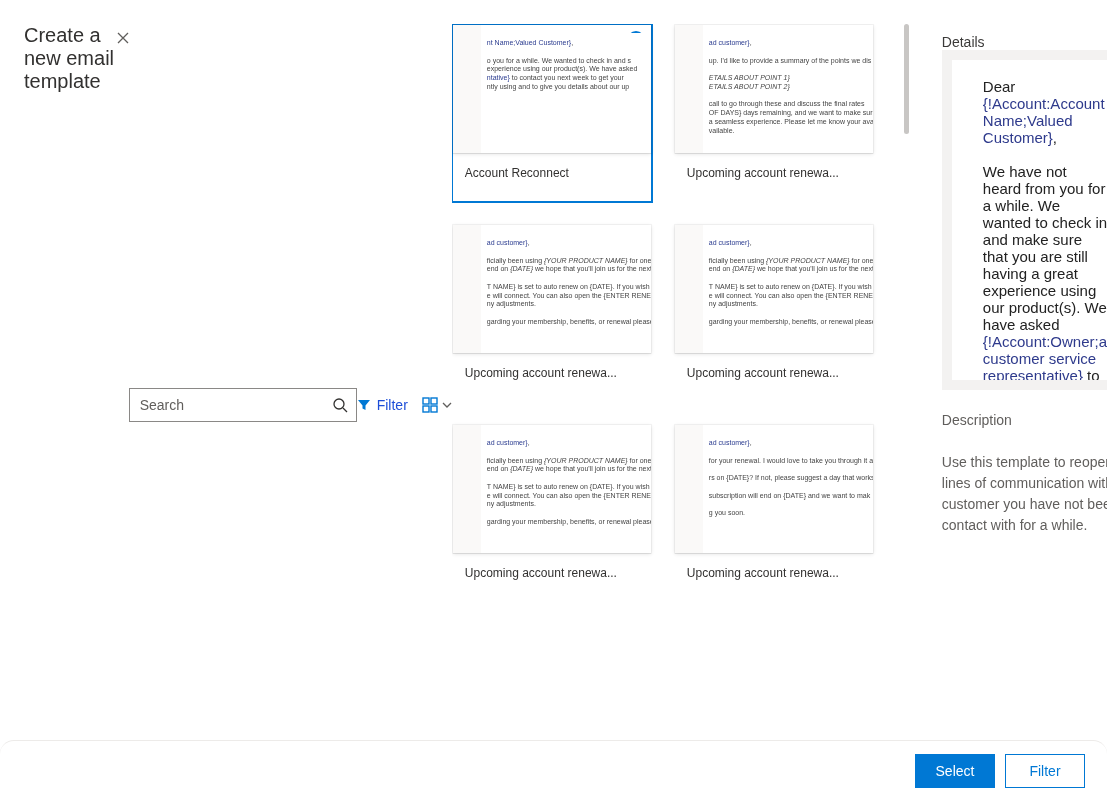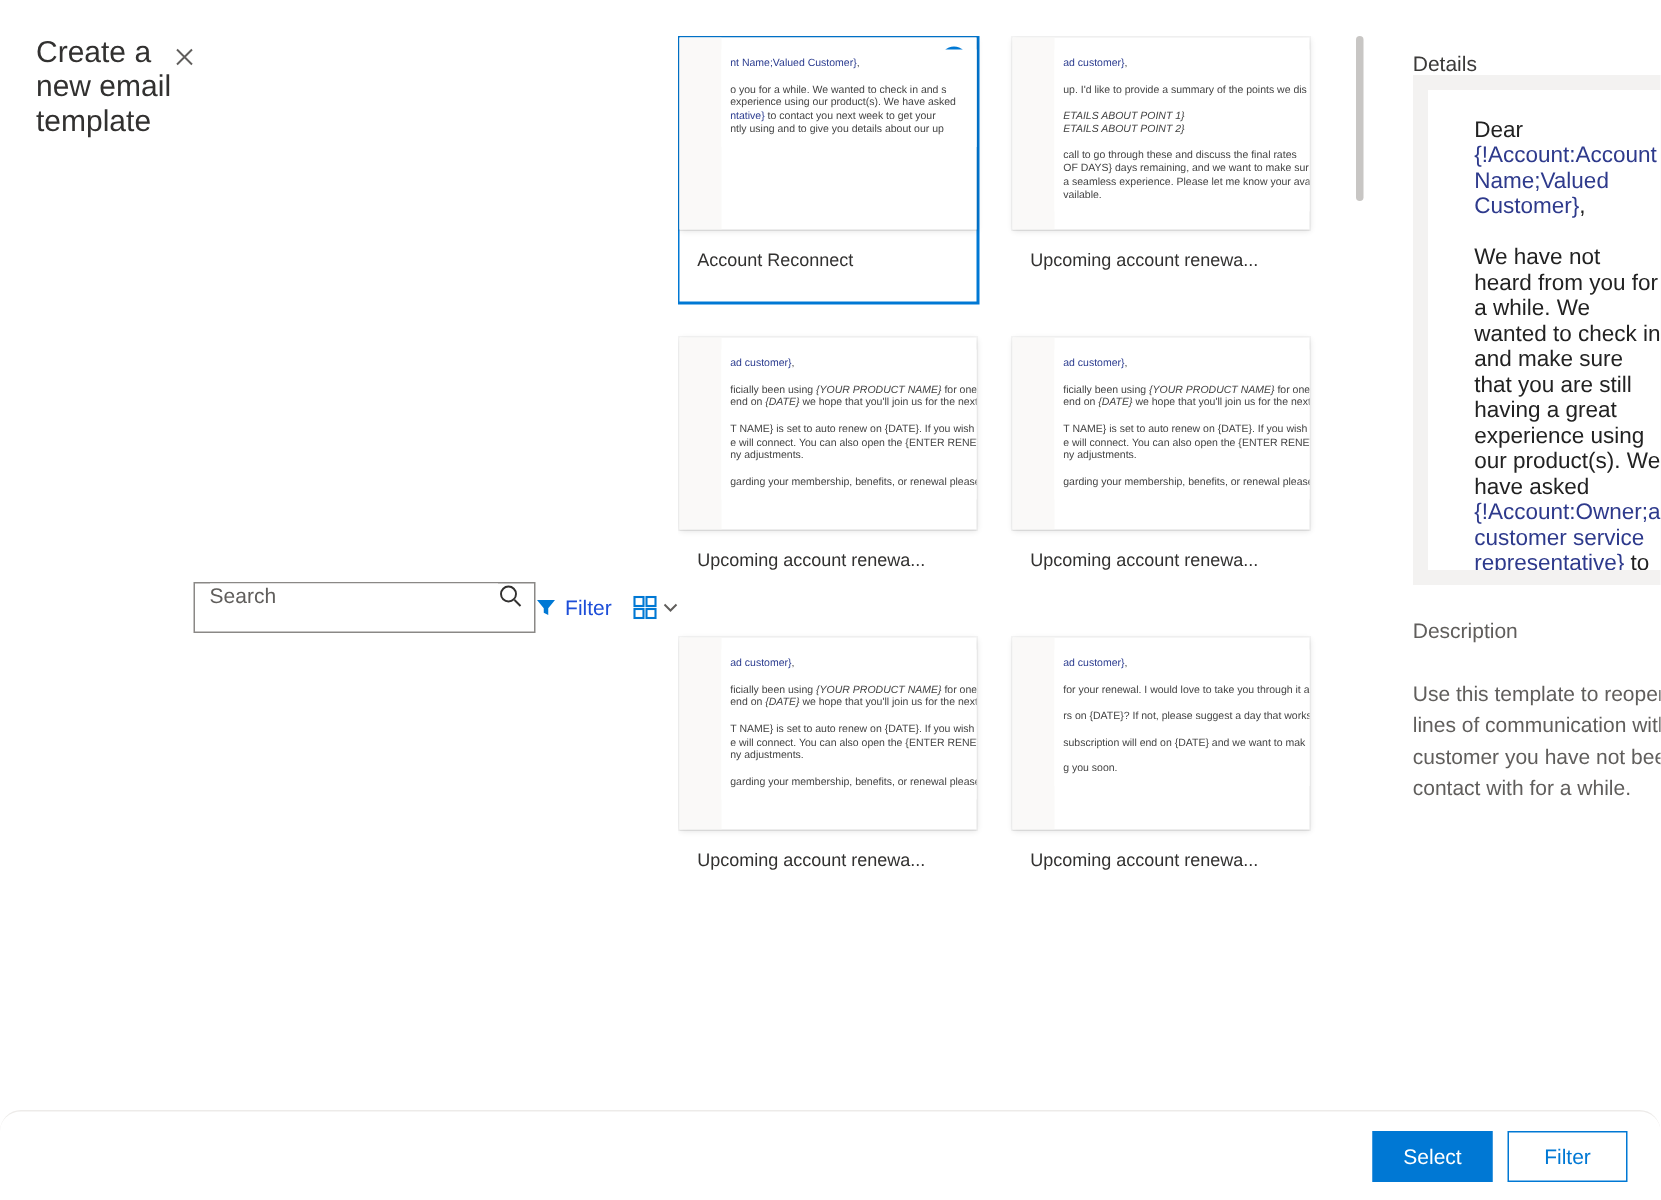--- a/index.html
+++ b/index.html
@@ -41,21 +41,21 @@
     display: flex;
     justify-content: space-between;
     align-items: center;
     margin-bottom: 14px;
   }
   .searchbox {
     width: 228px;
     height: 34px;
     border: 1px solid #8a8886;
     display: flex;
-    align-items: flex-start;
+    align-items: center;
     padding: 0 8px 0 10px;
   }
   .searchbox input {
     flex: 1;
     border: none;
     outline: none;
     font-size: 14px;
     color: #605e5c;
   }
   .searchbox input::placeholder { color: #605e5c; }

